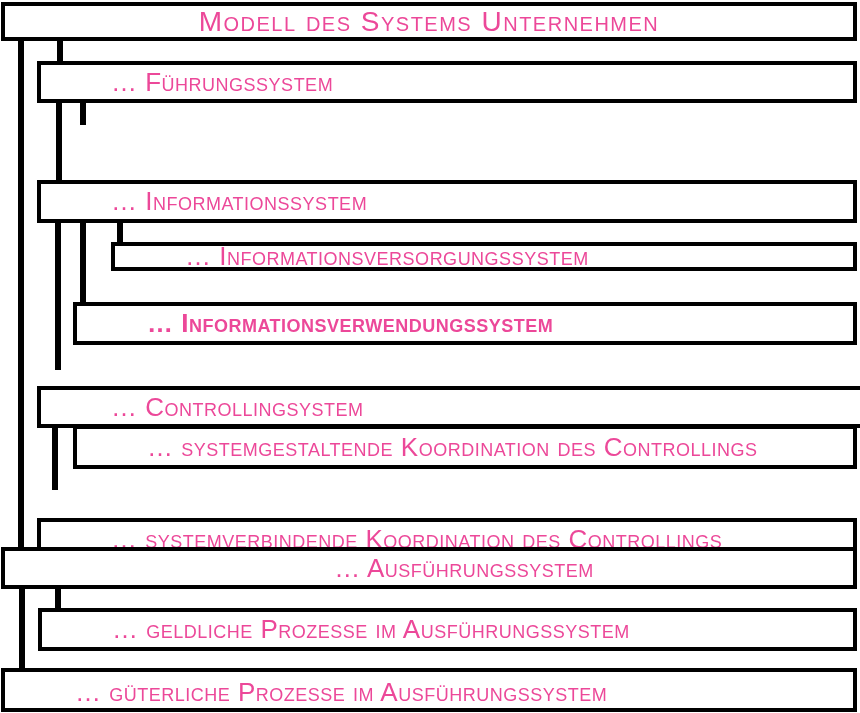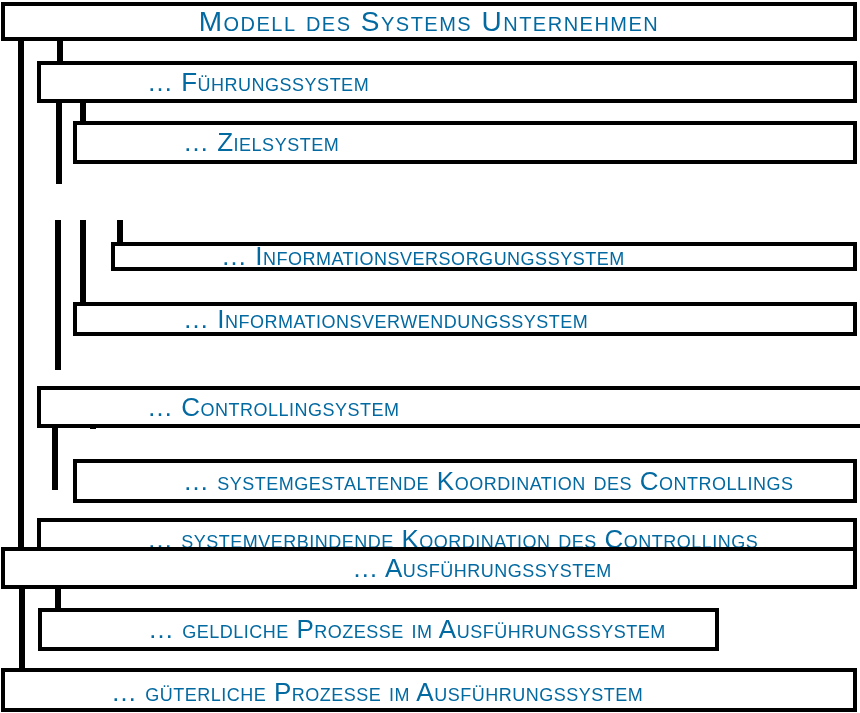--- a/index.html
+++ b/index.html
@@ -7,21 +7,21 @@
     padding: 0;
     background: #ffffff;
   }
   #diagram {
     position: relative;
     width: 860px;
     height: 713px;
     background: #ffffff;
     overflow: hidden;
     font-family: "Liberation Sans", sans-serif;
-    color: #0369a1;
+    color: #ec4899;
   }
   .vline {
     position: absolute;
     width: 6px;
     background: #000000;
     z-index: 1;
   }
   .box {
     position: absolute;
     box-sizing: border-box;
@@ -30,21 +30,21 @@
     z-index: 2;
     display: flex;
     align-items: center;
     font-variant: small-caps;
     font-size: 26px;
     letter-spacing: 0.5px;
     white-space: nowrap;
     overflow: hidden;
   }
   .box .lbl {
-    padding-left: 106px;
+    padding-left: 70px;
   }
   .box.title {
     justify-content: center;
     font-size: 28px;
     letter-spacing: 1.5px;
   }
   .box.title .lbl {
     padding-left: 0;
   }
 </style>
@@ -66,50 +66,50 @@
   <div class="vline" style="left:19px; top:586px; height:86px;"></div>
 
   <div class="box title" style="left:1px; top:2px; width:856px; height:39px;">
     <span class="lbl">Modell des Systems Unternehmen</span>
   </div>
 
   <div class="box" style="left:37px; top:61px; width:820px; height:42px;">
     <span class="lbl">… Führungssystem</span>
   </div>
 
-  <div class="box" style="left:73px; top:121px; width:784px; height:43px;">
-    <span class="lbl">… Zielsystem</span>
+
+  <div class="box" style="left:37px; top:180px; width:820px; height:43px;">
+    <span class="lbl">… Informationssystem</span>
   </div>
-
 
   <div class="box" style="left:111px; top:242px; width:746px; height:29px;">
     <span class="lbl">… Informationsversorgungssystem</span>
   </div>
 
-  <div class="box" style="left:73px; top:302px; width:784px; height:34px;">
+  <div class="box" style="left:73px; top:302px; width:784px; height:43px;font-weight:bold;">
     <span class="lbl">… Informationsverwendungssystem</span>
   </div>
 
   <div class="box" style="left:37px; top:386px; width:836px; height:42px;">
     <span class="lbl">… Controllingsystem</span>
   </div>
 
-  <div class="box" style="left:73px; top:425px; width:784px; height:44px;margin-top:34px;">
+  <div class="box" style="left:73px; top:425px; width:784px; height:44px;">
     <span class="lbl">… systemgestaltende Koordination des Controllings</span>
   </div>
 
   <div class="box" style="left:37px; top:486px; width:820px; height:43px;margin-top:32px;">
     <span class="lbl">… systemverbindende Koordination des Controllings</span>
   </div>
 
   <div class="box" style="left:1px; top:547px; width:856px; height:42px;justify-content:center;">
     <span class="lbl">… Ausführungssystem</span>
   </div>
 
-  <div class="box" style="left:38px; top:608px; width:681px; height:43px;">
+  <div class="box" style="left:38px; top:608px; width:819px; height:43px;">
     <span class="lbl">… geldliche Prozesse im Ausführungssystem</span>
   </div>
 
   <div class="box" style="left:1px; top:668px; width:856px; height:44px;align-items:flex-end;">
     <span class="lbl">… güterliche Prozesse im Ausführungssystem</span>
   </div>
 
 </div>
 
 </body></html>

